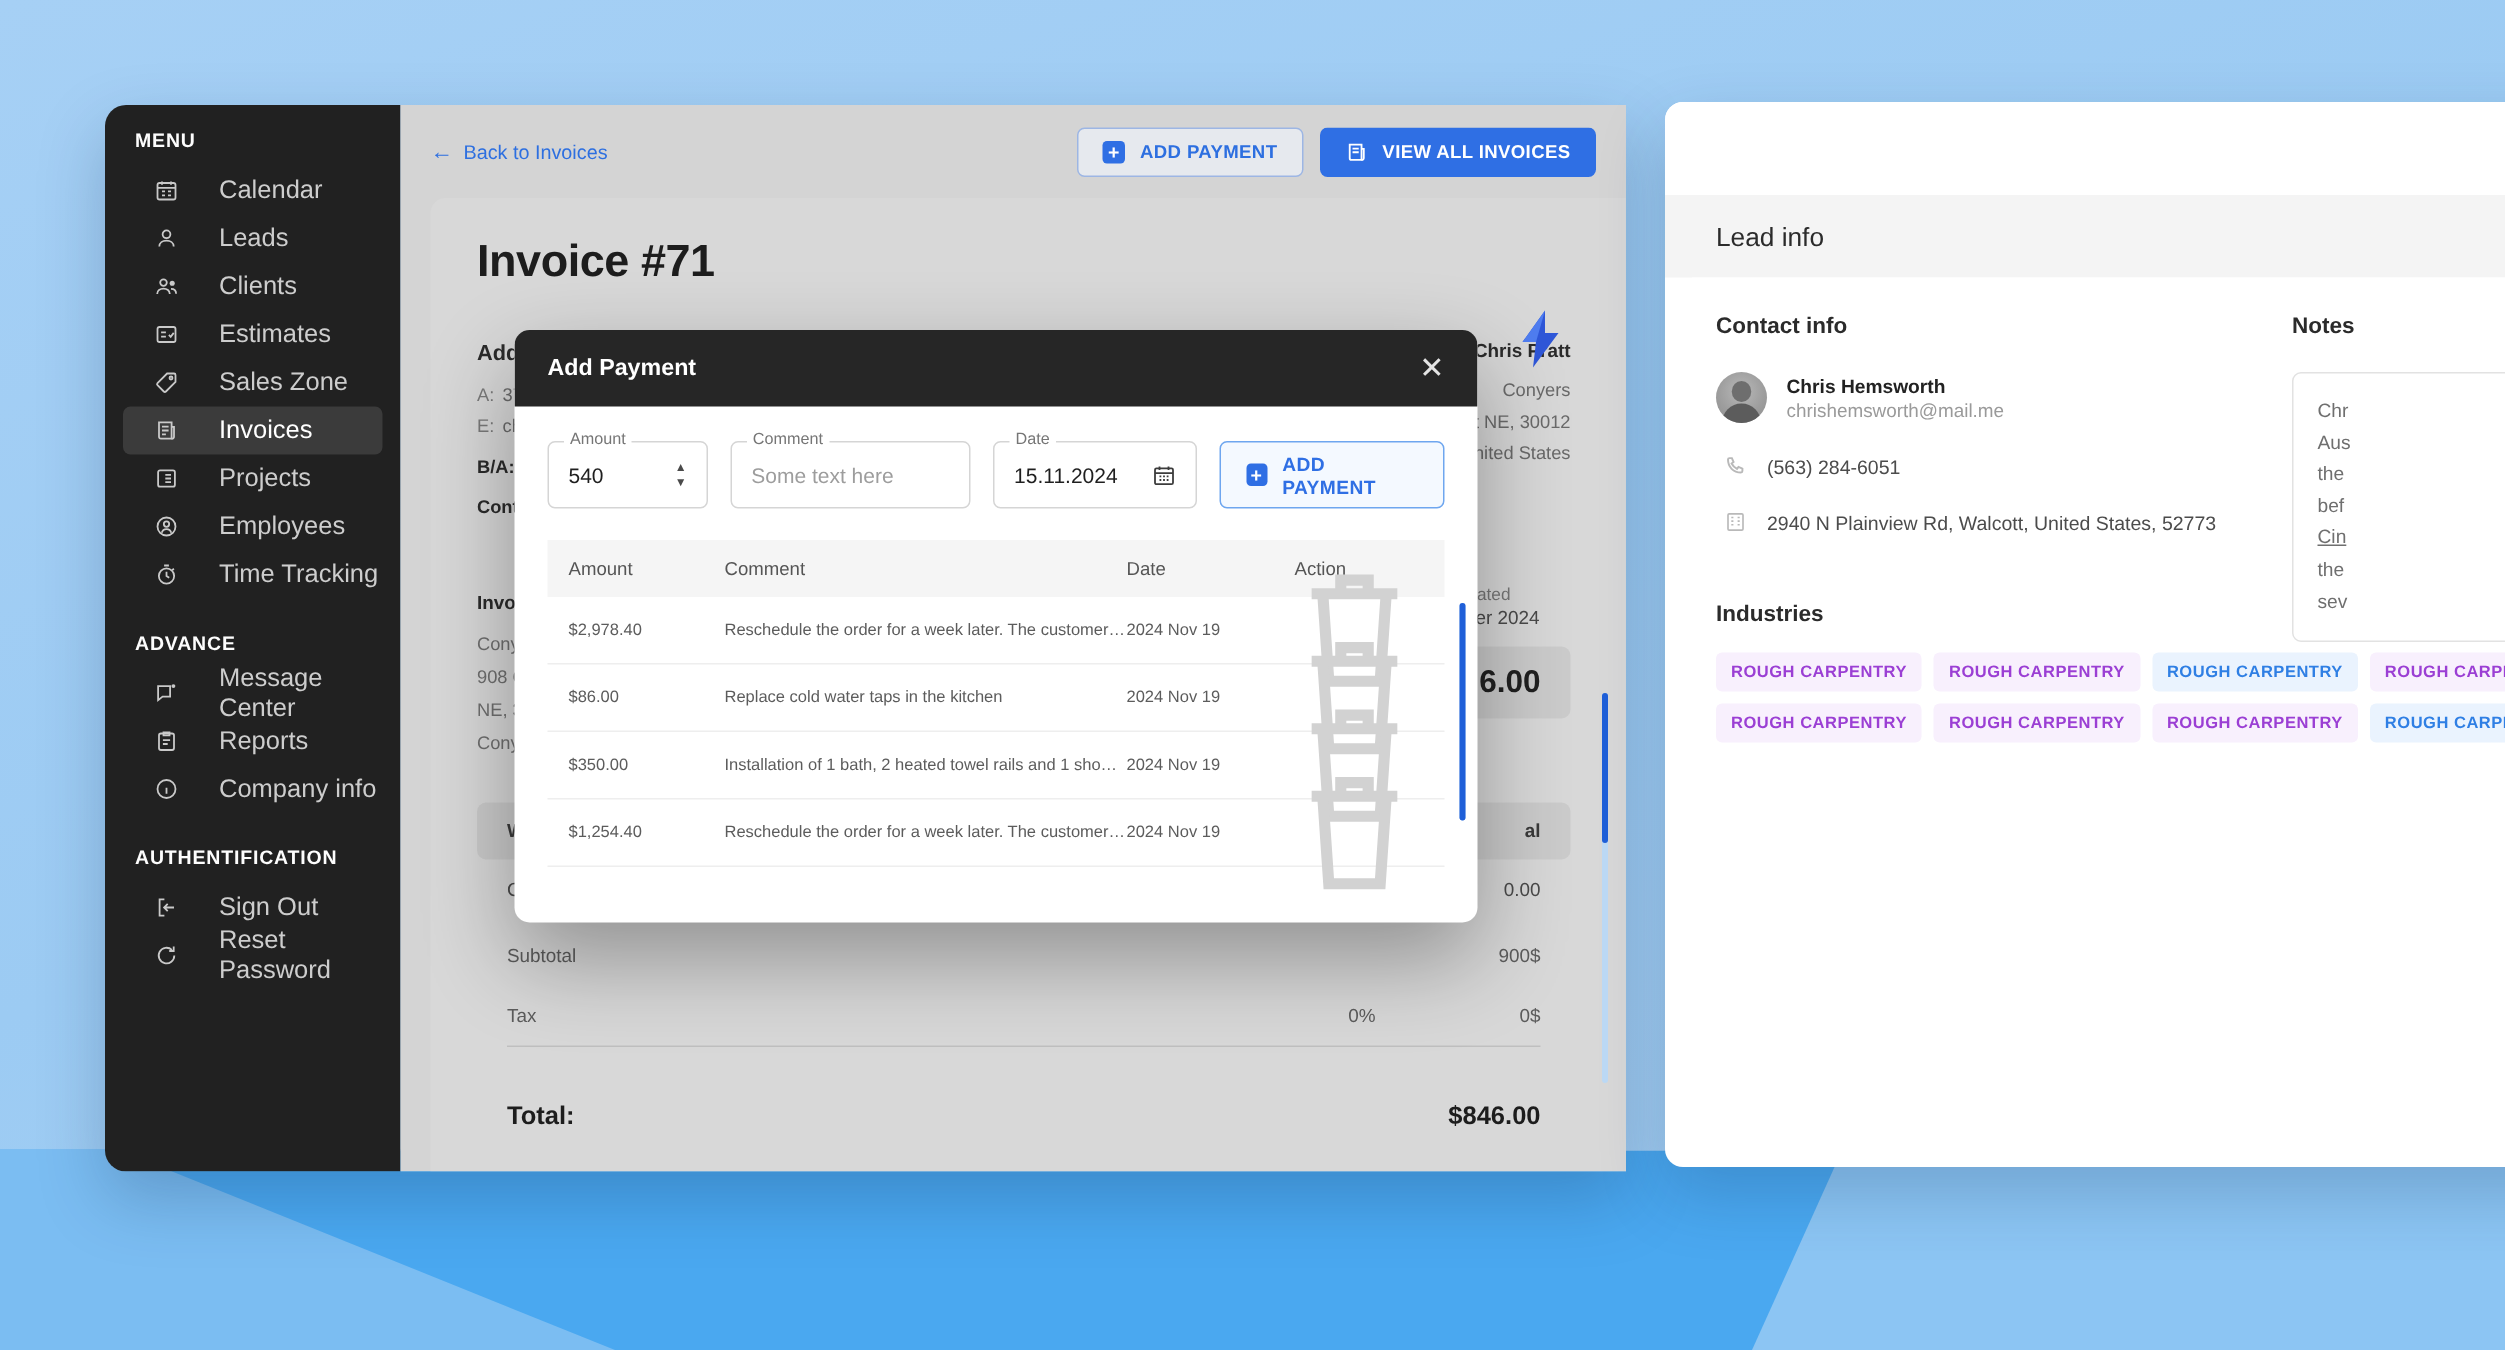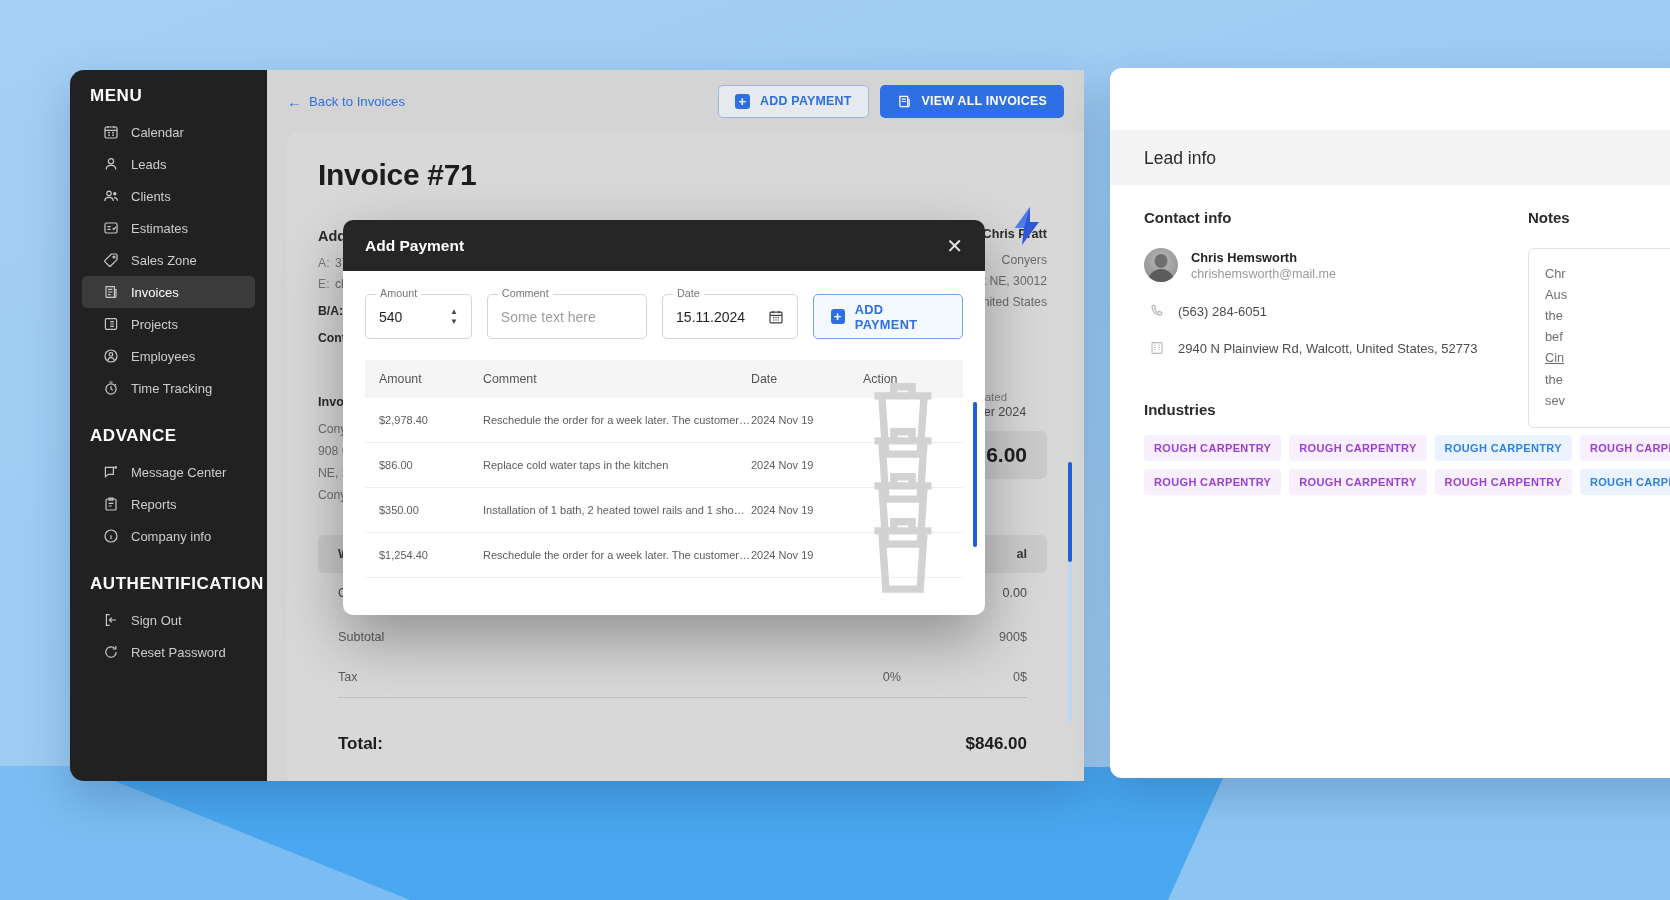--- a/index.html
+++ b/index.html
@@ -48,28 +48,28 @@
 
   
   .sidebar {
     width: 197px; flex: 0 0 197px;
     background: #212121;
     padding: 14px 0 0 0;
     color: #cfcfcf;
     position: relative;
   }
   .menu-caption {
-    font-size: 17px; font-weight: 700; letter-spacing: .55px;
+    font-size: 13px; font-weight: 700; letter-spacing: .55px;
     color: #fdfdfd; padding: 2px 0 10px 20px;
   }
   .menu-caption.adv { padding-top: 22px; }
   .nav-item {
-    display: flex; align-items: center; gap: 12px;
+    display: flex; align-items: center; gap: 27px;
     height: 32px; margin: 0 12px; padding-left: 21px;
-    border-radius: 5px; color: #cdcdcd; font-size: 13px;
+    border-radius: 5px; color: #cdcdcd; font-size: 17px;
     cursor: pointer;
   }
   .nav-item.active { background: #3b3b3b; color: #ffffff; }
   .nav-item .ic { width: 16px; height: 16px; flex: 0 0 16px; display: block; color: #c9c9c9; }
   .nav-item svg { width: 16px; height: 16px; display: block; }
 
   
   .main {
     flex: 1; background: #d4d4d4; position: relative; overflow: hidden;
   }
@@ -132,21 +132,21 @@
     display: flex; justify-content: space-between; align-items: center;
     padding: 12px 20px; font-size: 12.6px; font-weight: 700; color: #3a3a3a;
   }
   .wo-row {
     display: flex; justify-content: space-between; align-items: center;
     padding: 13px 20px; font-size: 12.6px; color: #4a4a4a;
   }
   .totals { padding: 0 20px; margin-top: 4px; }
   .tot-row {
     display: flex; align-items: flex-start; padding: 13px 0;
-    font-size: 12.6px; color: #5c5c5c; gap: 16px;
+    font-size: 12.6px; color: #5c5c5c;
   }
   .tot-row .t-name { flex: 1; }
   .tot-row .t-pct { width: 120px; text-align: right; }
   .tot-row .t-val { width: 110px; text-align: right; }
   .tot-row.grand {
     border-top: 1px solid #bfbfbf; padding-top: 36px;
     font-size: 17px; font-weight: 700; color: #1d1d1d;
   }
 
   

